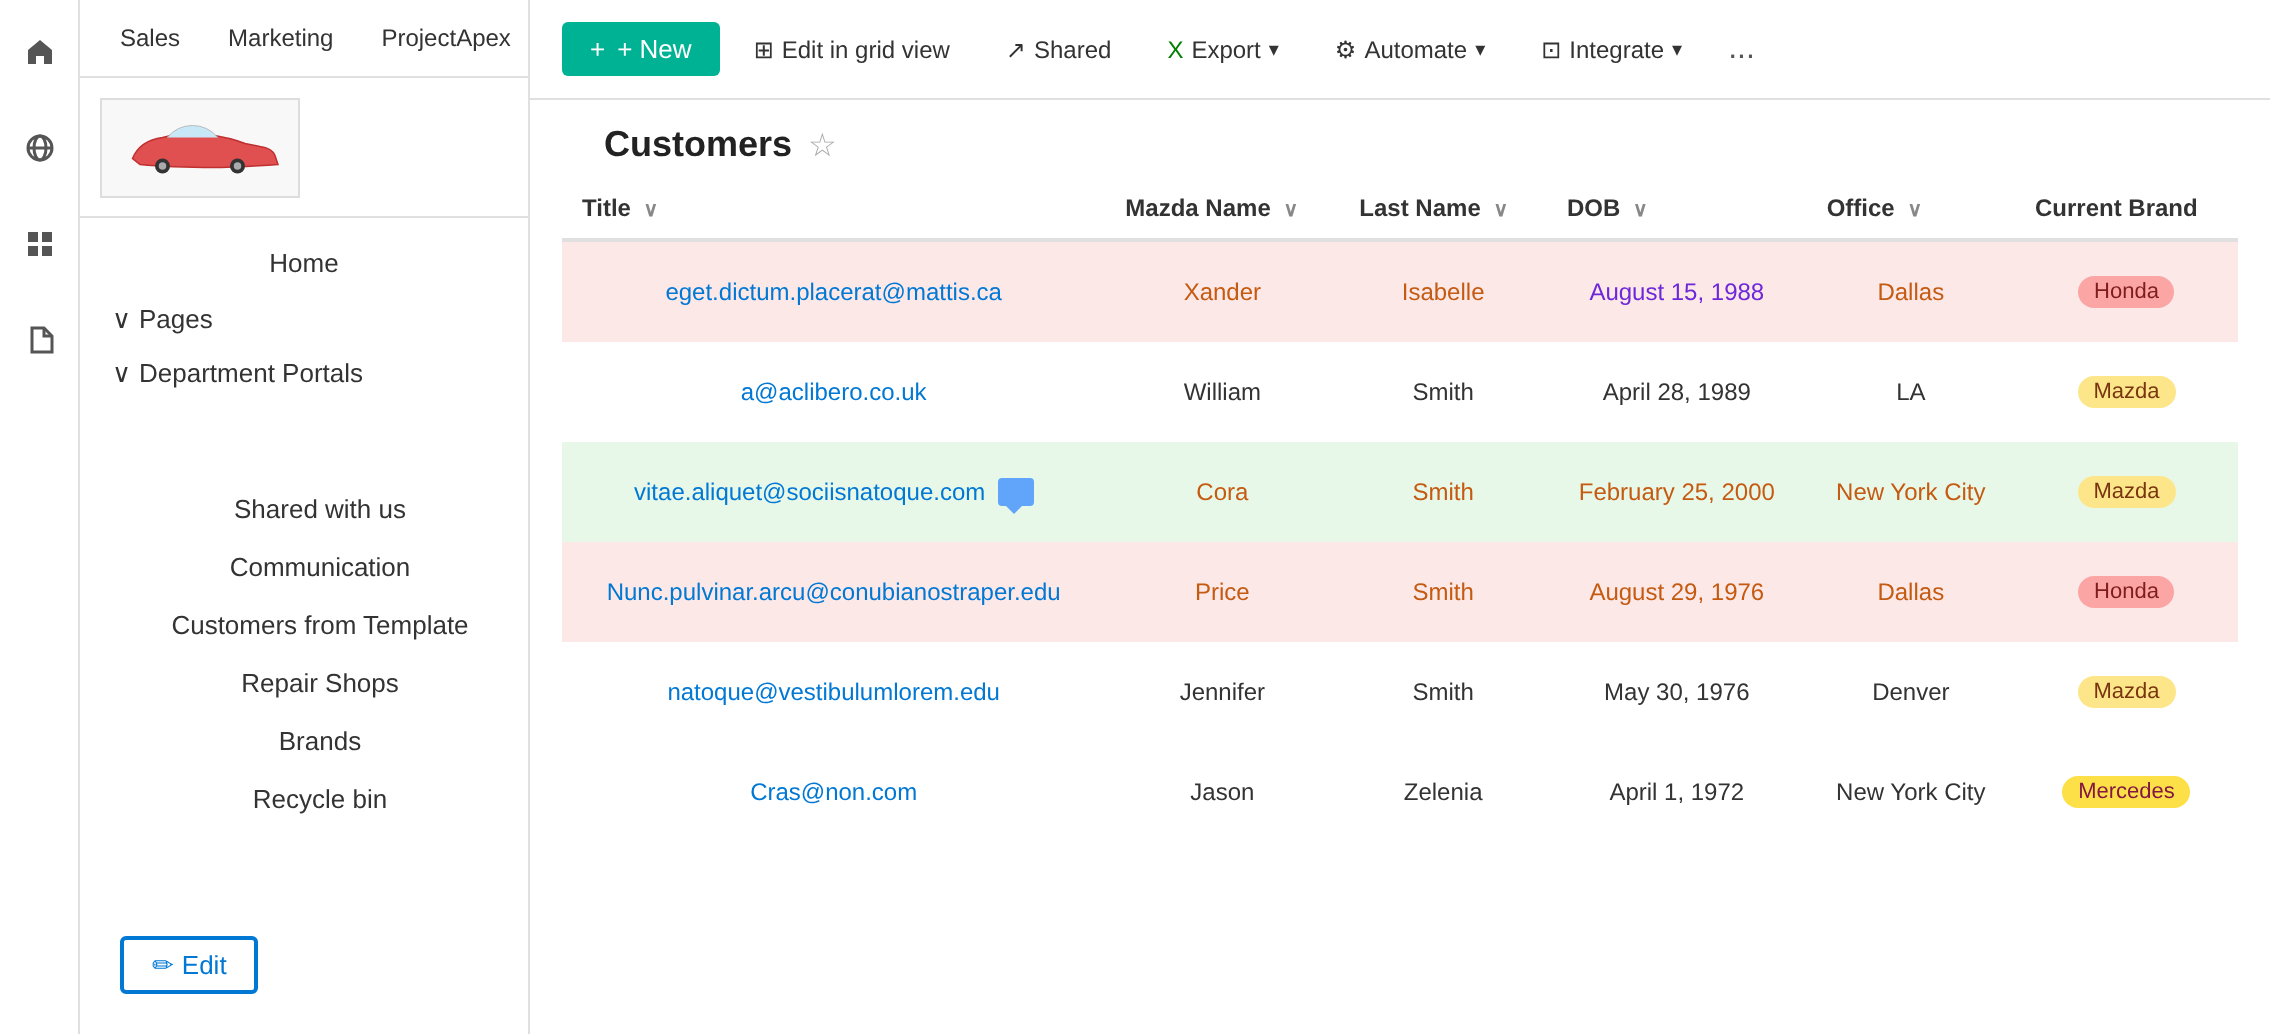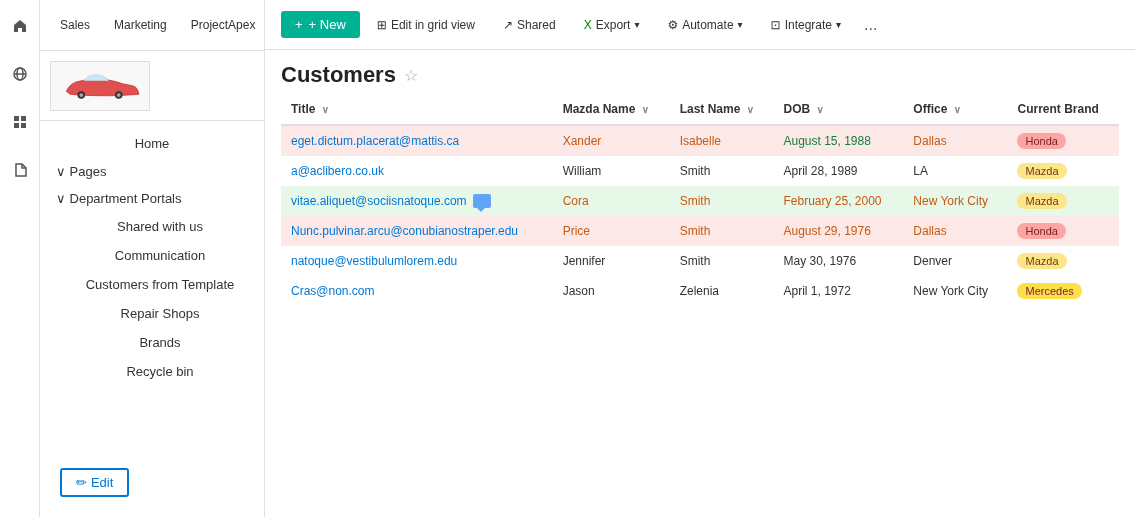--- a/index.html
+++ b/index.html
@@ -38,21 +38,21 @@
       flex-direction: column;
       flex-shrink: 0;
       overflow-y: auto;
     }
 
     .tabs-bar {
       display: flex;
       align-items: center;
       padding: 0 10px;
       border-bottom: 1px solid #e0e0e0;
-      height: 51px;
+      height: 39px;
       gap: 4px;
       background: #fff;
     }
     .tab-item {
       padding: 4px 10px;
       font-size: 12px;
       color: #333;
       cursor: pointer;
       border-radius: 4px 4px 0 0;
     }
@@ -166,23 +166,24 @@
       padding: 4px 6px;
     }
 
     .page-header {
       padding: 12px 16px 6px;
       display: flex;
       align-items: center;
       gap: 8px;
     }
     .page-title {
-      font-size: 22px;
+      font-size: 18px;
       font-weight: 600;
       color: #222;
+      margin-left: 21px;
     }
     .star-icon {
       color: #aaa;
       font-size: 16px;
       cursor: pointer;
     }
 
     
     .table-container {
       flex: 1;
@@ -203,24 +204,25 @@
       font-weight: 600;
       color: #333;
       white-space: nowrap;
     }
     th .sort-arrow {
       color: #888;
       font-size: 10px;
       margin-left: 3px;
     }
     td {
-      padding: 7px 10px;
+      padding: 17px 10px;
       font-size: 12px;
       color: #333;
       white-space: nowrap;
+      text-align: center;
     }
     tr.row-pink { background: #fde8e8; }
     tr.row-green { background: #e8f8e8; }
     tr.row-white { background: #fff; }
 
     .link-cell { color: #0078d4; text-decoration: none; cursor: pointer; }
 
     .badge {
       display: inline-block;
       padding: 2px 8px;
@@ -312,21 +314,21 @@
   <div class="sidebar-nav">
     <div class="sidebar-nav-item">Home</div>
     <div class="sidebar-section">
       <span>∨</span>
       <span>Pages</span>
     </div>
     <div class="sidebar-section">
       <span>∨</span>
       <span>Department Portals</span>
     </div>
-    <div class="sidebar-nav-item" style="padding-left:32px;">Shared with us</div>
+    <div class="sidebar-nav-item" style="padding-left:32px;margin-top:40px;">Shared with us</div>
     <div class="sidebar-nav-item" style="padding-left:32px;">Communication</div>
     <div class="sidebar-nav-item" style="padding-left:32px;">Customers from Template</div>
     <div class="sidebar-nav-item" style="padding-left:32px;">Repair Shops</div>
     <div class="sidebar-nav-item" style="padding-left:32px;">Brands</div>
     <div class="sidebar-nav-item" style="padding-left:32px;">Recycle bin</div>
   </div>
 
   <div style="padding: 8px 10px 12px;">
     <button class="sidebar-edit-btn">
       <span>✏</span>
@@ -400,21 +402,21 @@
           <th>
             <span>Current Brand</span>
           </th>
         </tr>
       </thead>
       <tbody id="table-body">
       <tr class="row-pink">
             <td><a class="link-cell">eget.dictum.placerat@mattis.ca</a></td>
             <td style="color: rgb(197, 90, 17);">Xander</td>
             <td style="color: rgb(197, 90, 17);">Isabelle</td>
-            <td style="color: #15803d;">August 15, 1988</td>
+            <td style="color: #6d28d9;">August 15, 1988</td>
             <td style="color: rgb(197, 90, 17);">Dallas</td>
             <td><span class="badge badge-red">Honda</span></td>
           </tr>
           <tr class="row-white">
             <td><a class="link-cell">a@aclibero.co.uk</a></td>
             <td>William</td>
             <td>Smith</td>
             <td>April 28, 1989</td>
             <td>LA</td>
             <td><span class="badge badge-yellow">Mazda</span></td>

